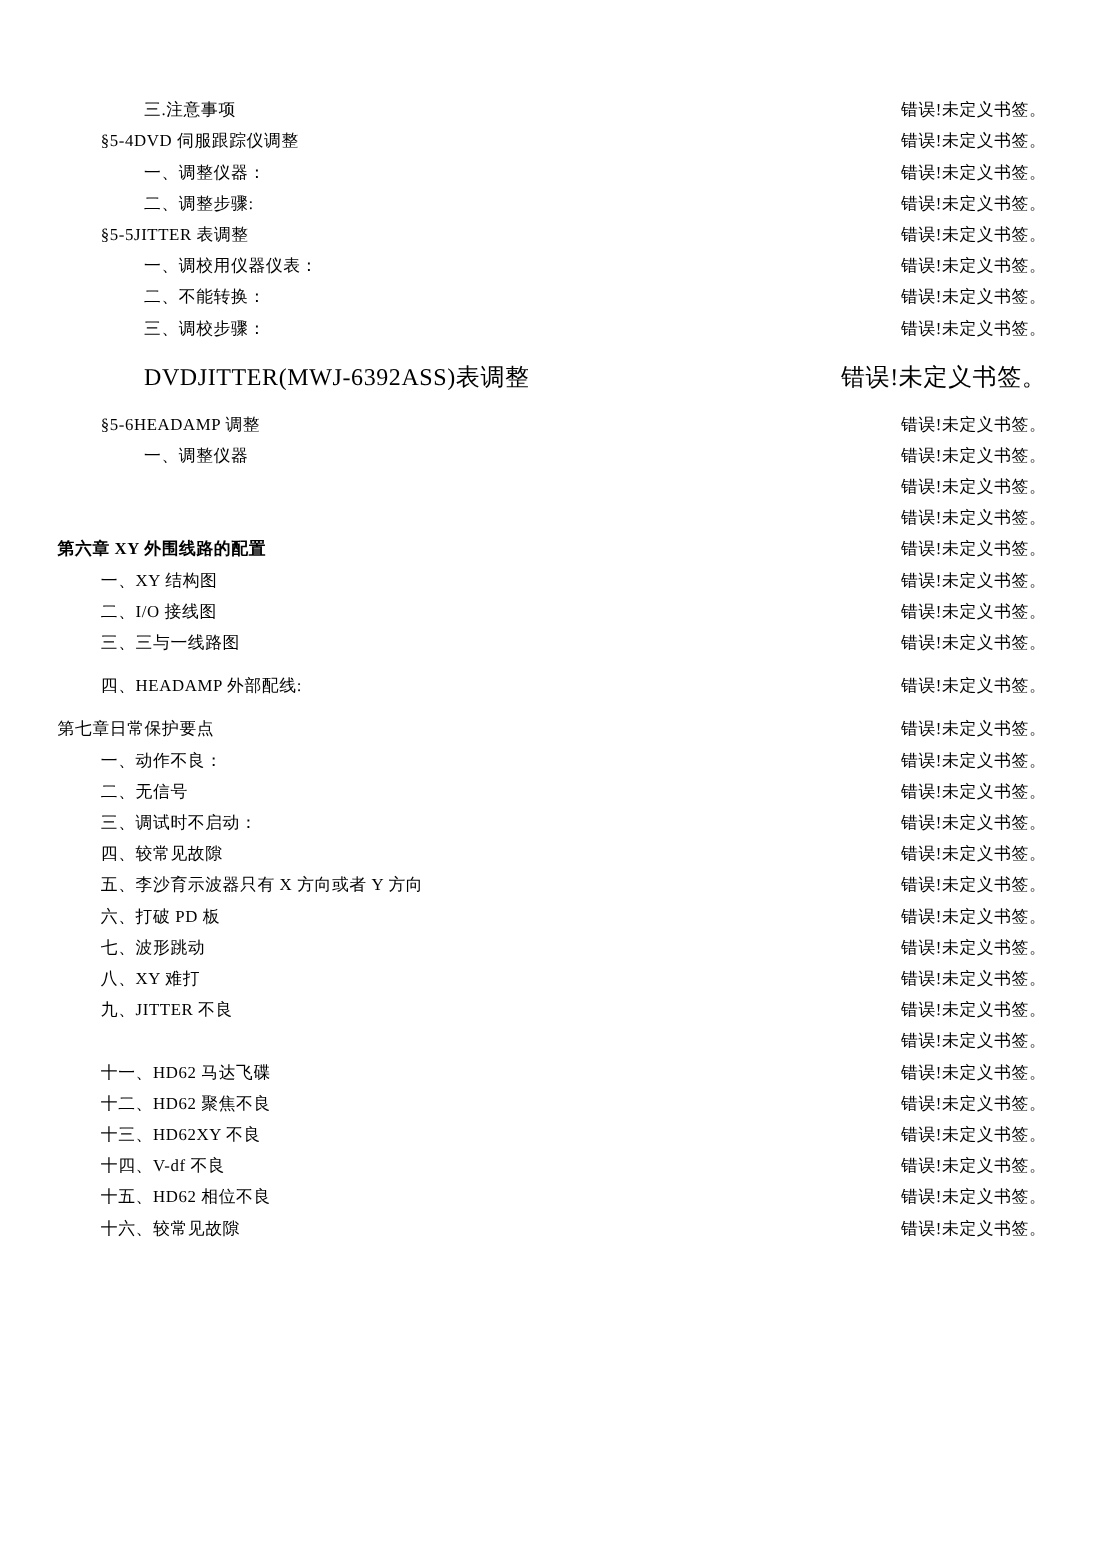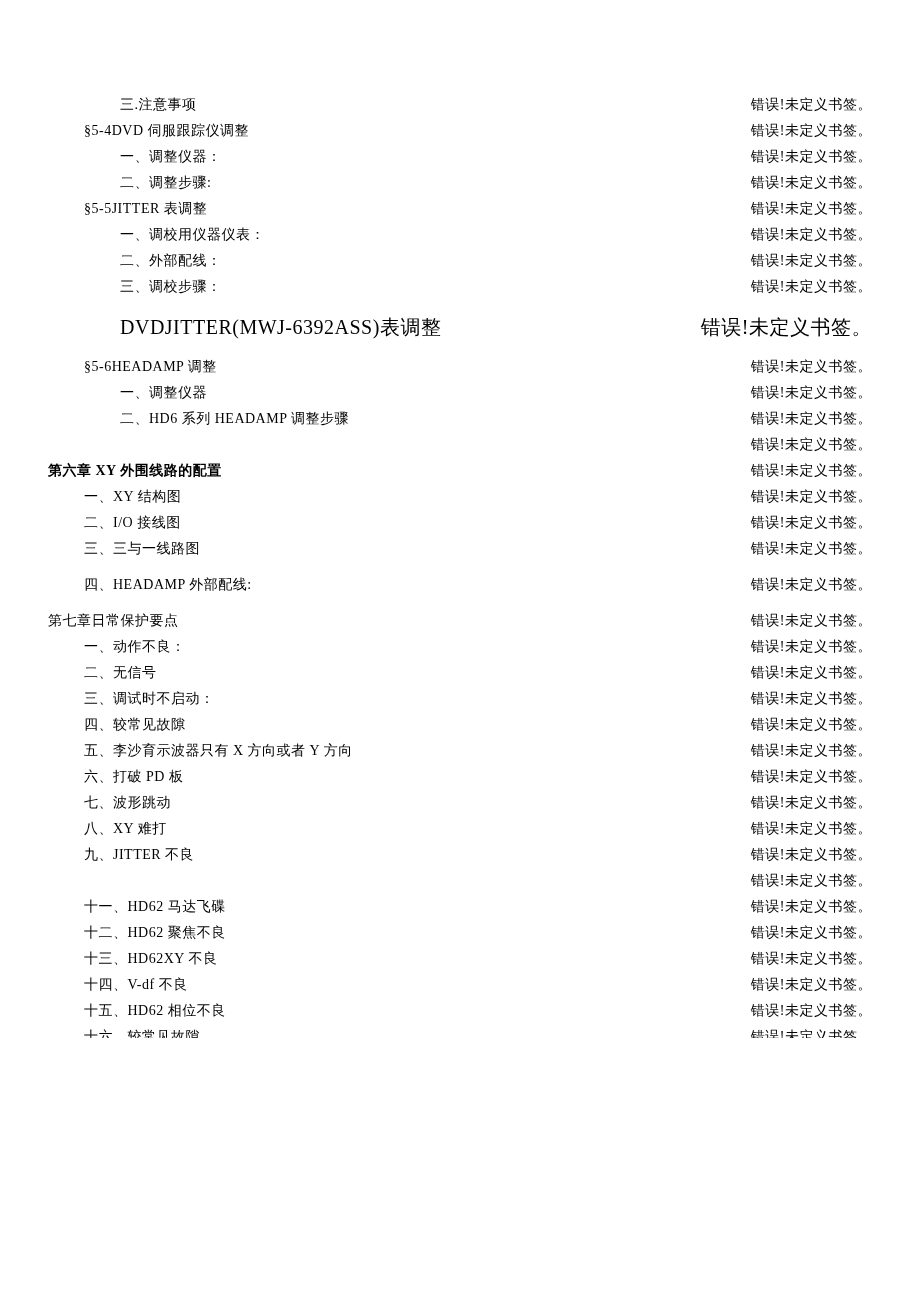--- a/index.html
+++ b/index.html
@@ -43,21 +43,20 @@
     content: ". . . . . . . . . . . . . . . . . . . . . . . . . . . . . . . . . . . . . . . . . . . . . . . . . . . . . . . . . . . . . . . . . . . . . . . . . . . . . . . . . . . . . . . . . . . . . . . . . . . . . . . . . . . . . . . . . . . . . . . . . . . . . . . . . . . . . . . . . . . . . . . . . . . . . . . . . . . . . . . . . . . . . . . . . . . . . . . . . . . . . . . . . . . . . . . . . . . . . . . . . . . . . . . . . . . . . . . . . . . . . . . . . . . . . . . . . . . . . . . . . . . . . . . . . . . . ";
     position: absolute;
     left: 0;
     right: 0;
     white-space: nowrap;
     letter-spacing: 1px;
     overflow: hidden;
   }
   .toc-page {
     white-space: nowrap;
-    margin-top: 12px;
   }
   .indent-0 { padding-left: 0px; justify-content: space-between; }
   .indent-1 { padding-left: 36px; }
   .indent-2 { padding-left: 72px; }
   .bold { font-weight: 700; }
   .special-line { line-height: 34px; height: 34px; font-size: 20px; }
 </style>
 </head>
 <body>
 
@@ -86,21 +85,21 @@
       <span class="toc-title">§5-5JITTER 表调整</span>
       <span class="toc-leader"></span>
       <span class="toc-page">错误!未定义书签。</span>
     </div>
     <div class="toc-line indent-2">
       <span class="toc-title">一、调校用仪器仪表：</span>
       <span class="toc-leader"></span>
       <span class="toc-page">错误!未定义书签。</span>
     </div>
     <div class="toc-line indent-2">
-      <span class="toc-title">二、外部配线：</span>
+      <span class="toc-title">二、不能转换：</span>
       <span class="toc-leader"></span>
       <span class="toc-page">错误!未定义书签。</span>
     </div>
     <div class="toc-line indent-2 gap-after">
       <span class="toc-title">三、调校步骤：</span>
       <span class="toc-leader"></span>
       <span class="toc-page">错误!未定义书签。</span>
     </div>
     <div class="toc-line indent-2 gap-after special-line">
       <span class="toc-title">DVDJITTER(MWJ-6392ASS)表调整</span>
@@ -111,21 +110,20 @@
       <span class="toc-title">§5-6HEADAMP 调整</span>
       <span class="toc-leader"></span>
       <span class="toc-page">错误!未定义书签。</span>
     </div>
     <div class="toc-line indent-2">
       <span class="toc-title">一、调整仪器</span>
       <span class="toc-leader"></span>
       <span class="toc-page">错误!未定义书签。</span>
     </div>
     <div class="toc-line indent-2">
-      <span class="toc-title">二、HD6 系列 HEADAMP 调整步骤</span>
       <span class="toc-leader"></span>
       <span class="toc-page">错误!未定义书签。</span>
     </div>
     <div class="toc-line indent-2">
       <span class="toc-leader"></span>
       <span class="toc-page">错误!未定义书签。</span>
     </div>
     <div class="toc-line indent-0">
       <span class="toc-title bold">第六章 XY 外围线路的配置</span>
       <span class="toc-leader"></span>

